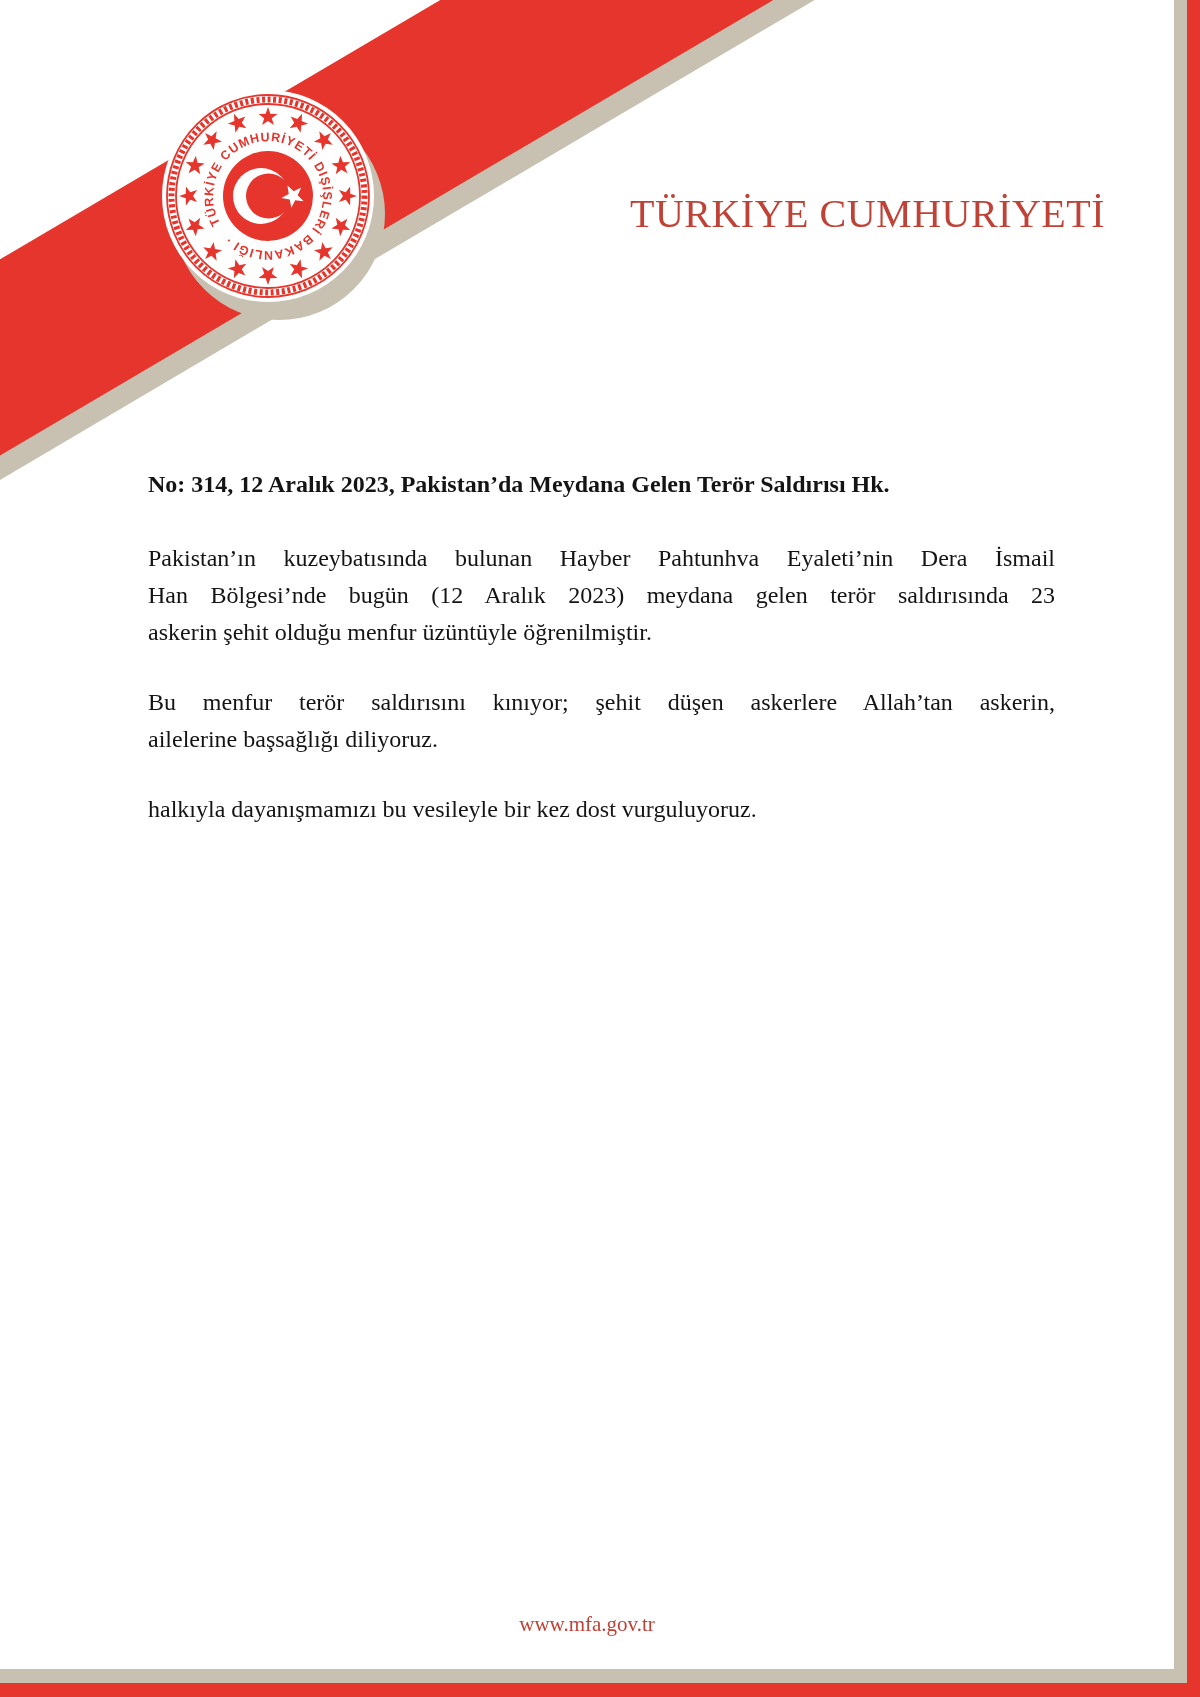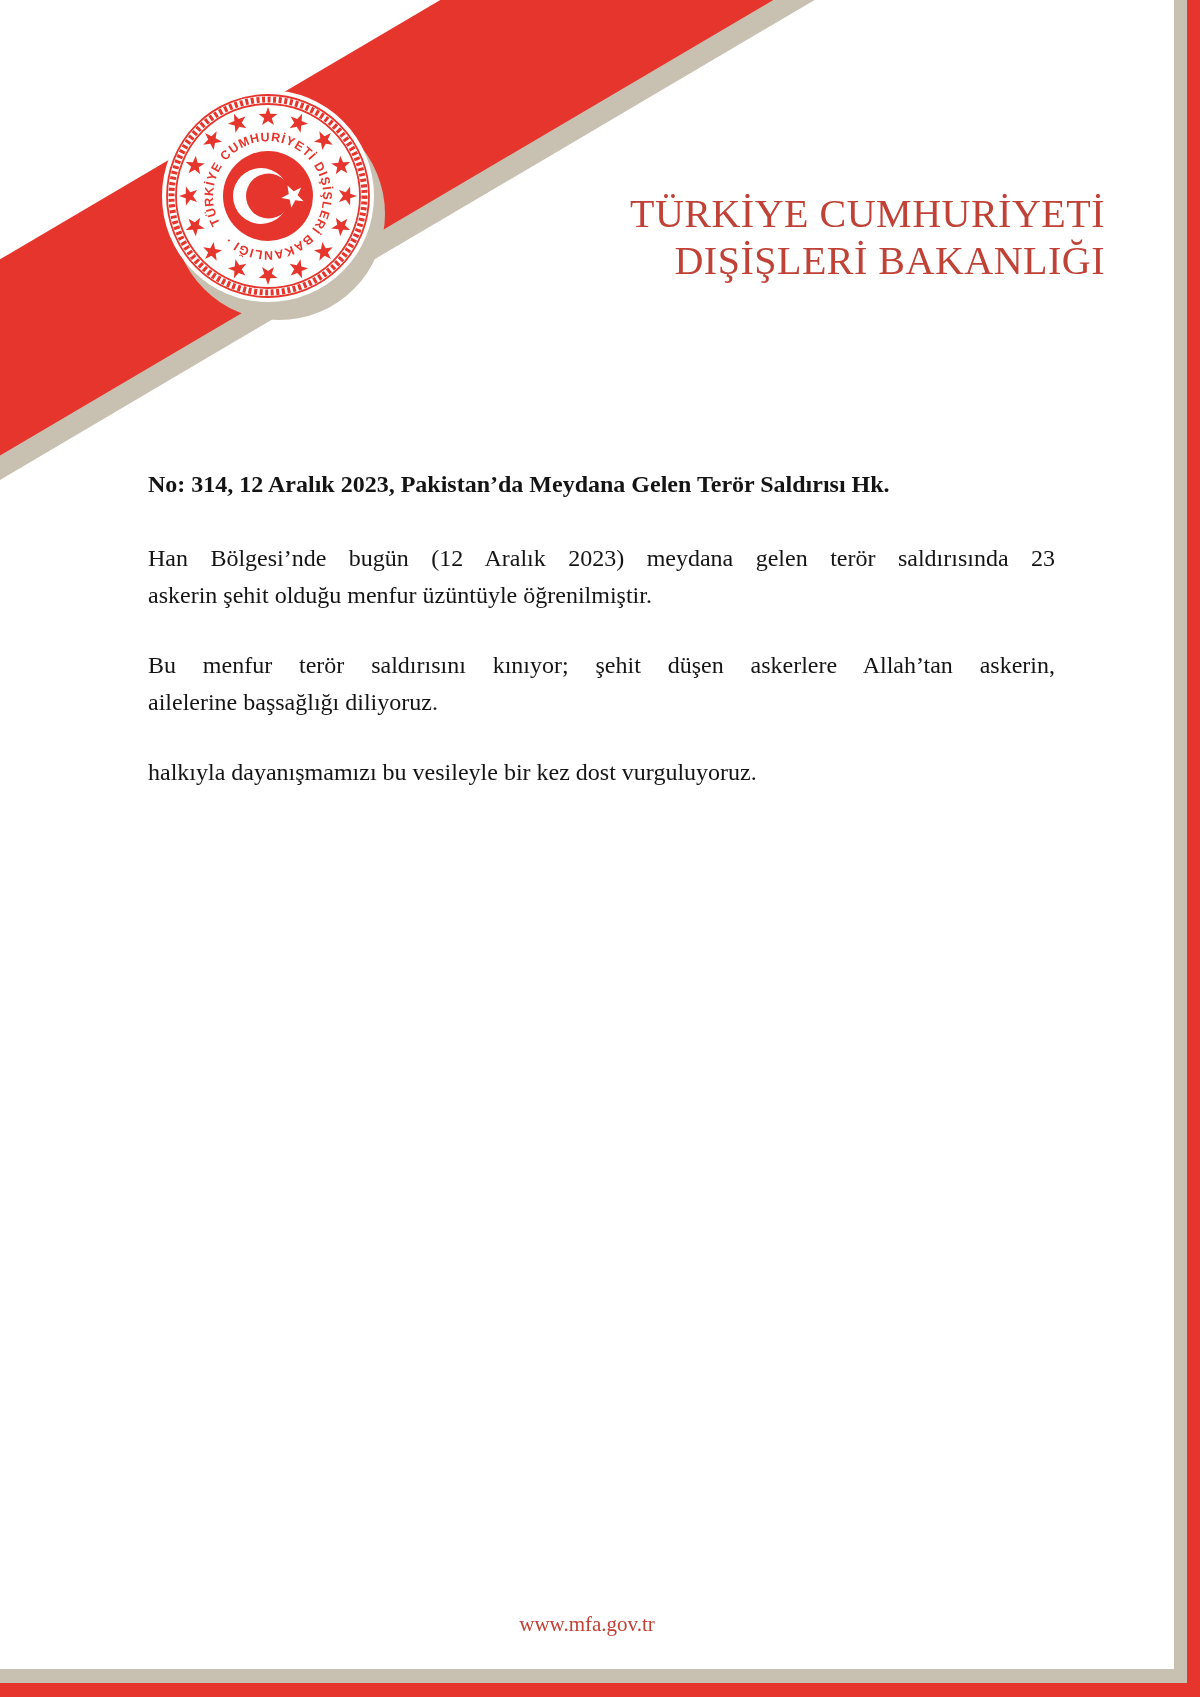--- a/index.html
+++ b/index.html
@@ -102,27 +102,27 @@
         <circle r="45" fill="var(--brand_red)"></circle>
         <circle cx="-7" cy="0" r="28" fill="#ffffff"></circle>
         <circle cx="0.5" cy="0" r="22.5" fill="var(--brand_red)"></circle>
         <use href="#starP" fill="#ffffff" transform="translate(25,0) rotate(-100) scale(1.18)"></use>
       </g>
     </svg>
   </div>
 
   <div class="ministry-title">
     <div>TÜRKİYE CUMHURİYETİ</div>
-    <div>DIŞİŞLERİ BAKANLIĞI</div>
   </div>
 
   <div class="content">
     <h1 class="doc-heading">No: 314, 12 Aralık 2023, Pakistan’da Meydana Gelen Terör Saldırısı Hk.</h1>
 
     <div class="para">
+      <div class="line just">Pakistan’ın kuzeybatısında bulunan Hayber Pahtunhva Eyaleti’nin Dera İsmail</div>
       <div class="line just">Han Bölgesi’nde bugün (12 Aralık 2023) meydana gelen terör saldırısında 23</div>
       <div class="line">askerin şehit olduğu menfur üzüntüyle öğrenilmiştir.</div>
     </div>
 
     <div class="para">
       <div class="line just">Bu menfur terör saldırısını kınıyor; şehit düşen askerlere Allah’tan askerin,</div>
       <div class="line">ailelerine başsağlığı diliyoruz.</div>
     </div>
 
     <div class="para">

